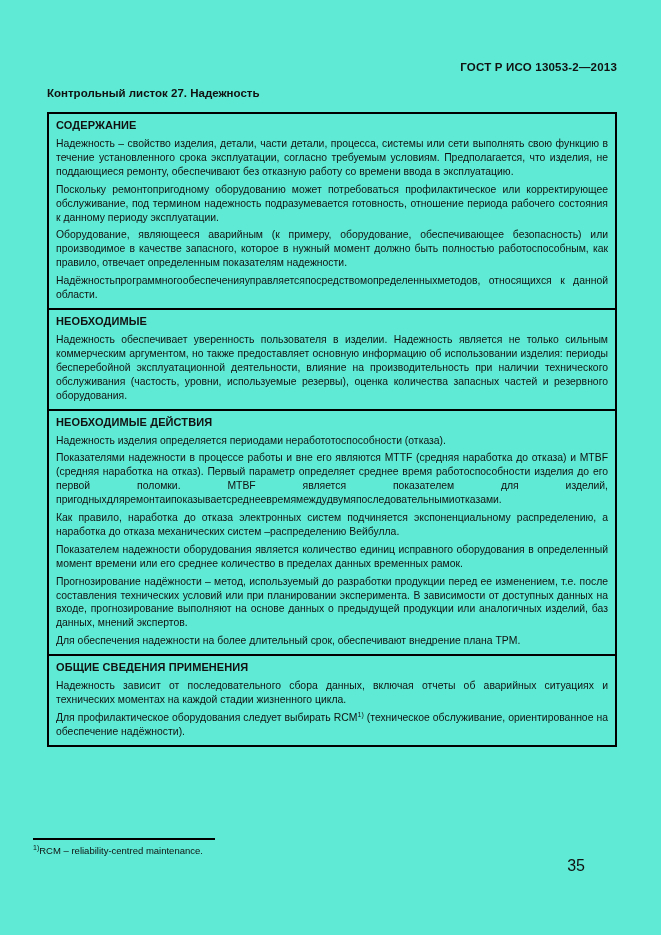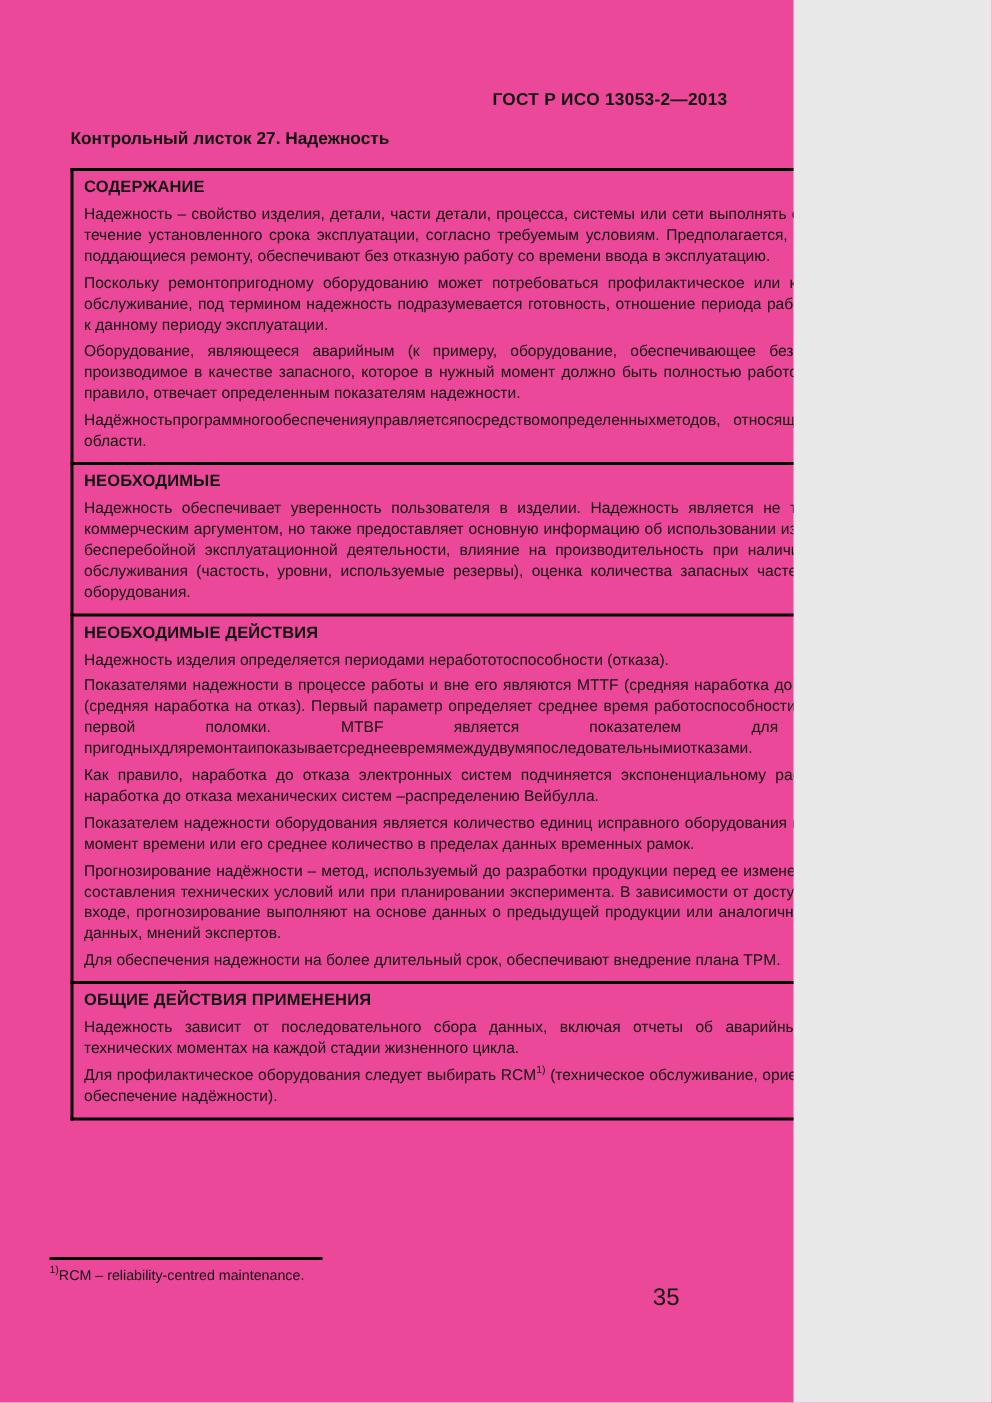--- a/index.html
+++ b/index.html
@@ -2,23 +2,23 @@
 <html lang="ru"><head>
 <meta charset="utf-8">
 <style>
   html, body {
     margin: 0;
     padding: 0;
     background: #e8e8e8;
   }
   .page {
     position: relative;
-    width: 529px;
+    width: 661px;
     height: 935px;
-    background: #ec4899;
+    background: #5eead4;
     font-family: "Liberation Sans", sans-serif;
     color: #111111;
     overflow: hidden;
   }
   .doc-header {
     position: absolute;
     top: 61px;
     right: 44px;
     font-size: 11.5px;
     font-weight: bold;
@@ -120,21 +120,21 @@
             <p><span>Надежность изделия определяется периодами неработотоспособности (отказа).</span></p>
             <p><span>Показателями надежности в процессе работы и вне его являются MTTF (средняя наработка до отказа) и MTBF (средняя наработка на отказ). Первый параметр определяет среднее время работоспособности изделия до его первой поломки. MTBF является показателем для изделий, пригодныхдляремонтаипоказываетсреднеевремямеждудвумяпоследовательнымиотказами.</span></p>
             <p><span>Как правило, наработка до отказа электронных систем подчиняется экспоненциальному распределению, а наработка до отказа механических систем –распределению Вейбулла.</span></p>
             <p><span>Показателем надежности оборудования является количество единиц исправного оборудования в определенный момент времени или его среднее количество в пределах данных временных рамок.</span></p>
             <p><span>Прогнозирование надёжности – метод, используемый до разработки продукции перед ее изменением, т.е. после составления технических условий или при планировании эксперимента. В зависимости от доступных данных на входе, прогнозирование выполняют на основе данных о предыдущей продукции или аналогичных изделий, баз данных, мнений экспертов.</span></p>
             <p><span>Для обеспечения надежности на более длительный срок, обеспечивают внедрение плана TPM.</span></p>
           </td>
         </tr>
         <tr>
           <td>
-            <div class="sec-heading">ОБЩИЕ ДЕЙСТВИЯ ПРИМЕНЕНИЯ</div>
+            <div class="sec-heading">ОБЩИЕ СВЕДЕНИЯ ПРИМЕНЕНИЯ</div>
             <p><span>Надежность зависит от последовательного сбора данных, включая отчеты об аварийных ситуациях и технических моментах на каждой стадии жизненного цикла.</span></p>
             <p><span>Для профилактическое оборудования следует выбирать RCM</span><sup>1)</sup><span> (техническое обслуживание, ориентированное на обеспечение надёжности).</span></p>
           </td>
         </tr>
       </tbody>
   </table>
 
   <div class="footnote-rule"></div>
 
   <div class="footnote"><sup>1)</sup><span>RCM – reliability-centred maintenance.</span></div>

